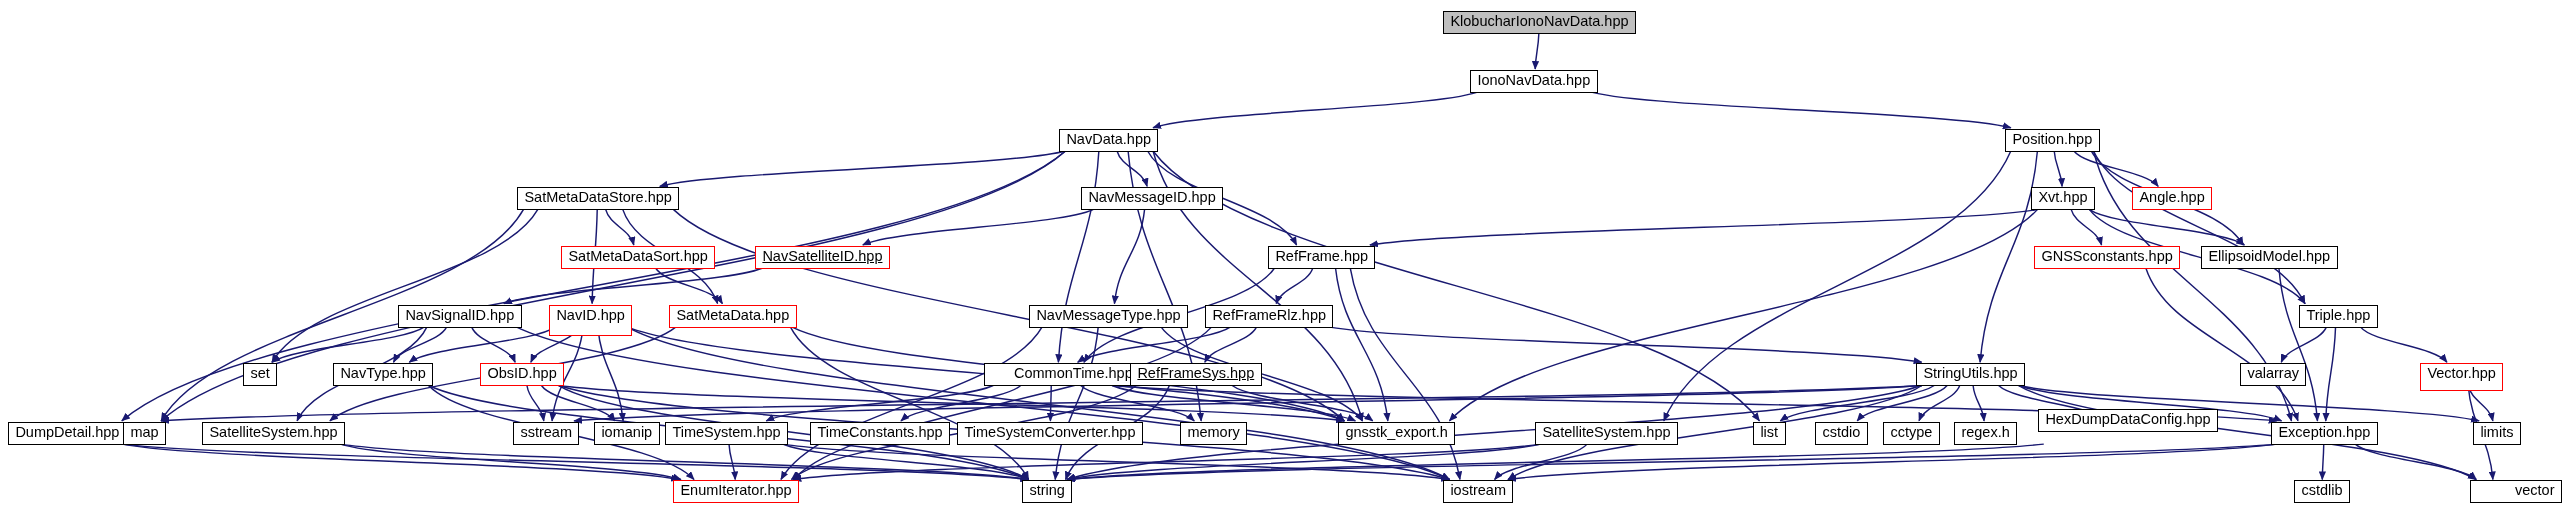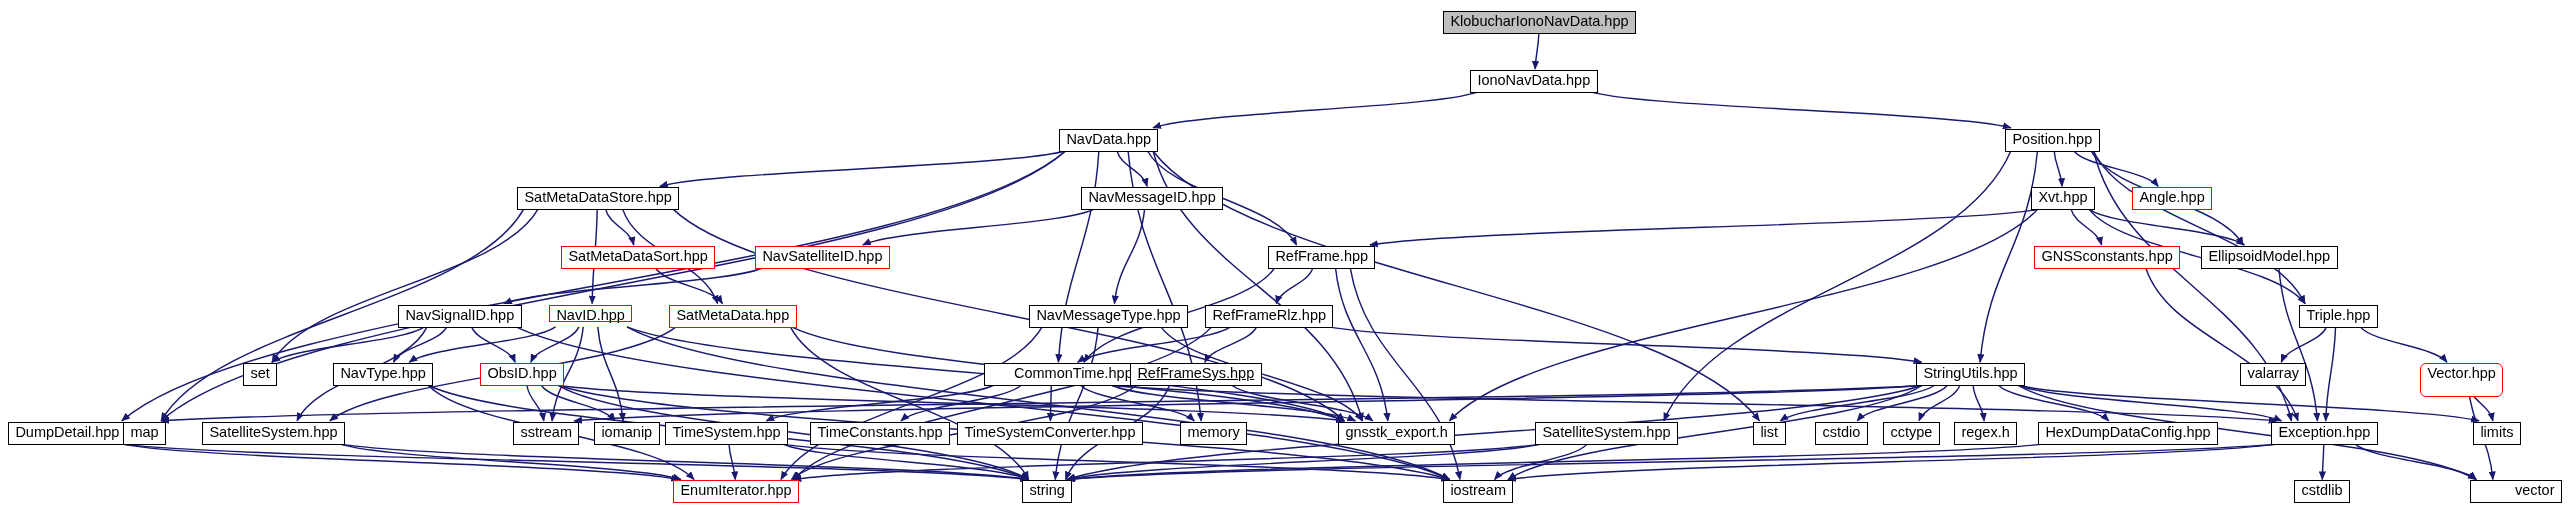--- a/index.html
+++ b/index.html
@@ -170,54 +170,54 @@
 
 <div class="node root" style="height: 22.5px; left: 1443px; top: 11.2px;">KlobucharIonoNavData.hpp</div>
     <div class="node" style="height: 22.5px; left: 1470px; top: 70px;">IonoNavData.hpp</div>
     <div class="node" style="height: 22.5px; left: 1059px; top: 129px;">NavData.hpp</div>
     <div class="node" style="height: 22.5px; left: 2005px; top: 129px;">Position.hpp</div>
     <div class="node" style="height: 22.5px; left: 517px; top: 187px;">SatMetaDataStore.hpp</div>
     <div class="node" style="height: 22.5px; left: 1081px; top: 187px;">NavMessageID.hpp</div>
     <div class="node" style="height: 22.5px; left: 2031px; top: 187px;">Xvt.hpp</div>
     <div class="node red" style="height: 22.5px; left: 2132px; top: 187px;">Angle.hpp</div>
     <div class="node red" style="height: 22.5px; left: 561px; top: 246px;">SatMetaDataSort.hpp</div>
-    <div class="node red" style="height: 22.5px; left: 755px; top: 246px;">NavSatelliteID.hpp</div>
+    <div class="node red" style="height: 22.5px; left: 755px; top: 246px; text-decoration: underline;">NavSatelliteID.hpp</div>
     <div class="node" style="height: 22.5px; left: 1268px; top: 246px;">RefFrame.hpp</div>
     <div class="node red" style="height: 22.5px; left: 2034px; top: 246px;">GNSSconstants.hpp</div>
     <div class="node" style="height: 22.5px; left: 2201px; top: 246px;">EllipsoidModel.hpp</div>
     <div class="node" style="height: 22.5px; left: 398px; top: 305px;">NavSignalID.hpp</div>
-    <div class="node red" style="height: 17px; left: 549px; top: 305px;">NavID.hpp</div>
+    <div class="node red" style="height: 31px; left: 549px; top: 305px;">NavID.hpp</div>
     <div class="node red" style="height: 22.5px; left: 669px; top: 305px;">SatMetaData.hpp</div>
     <div class="node" style="height: 22.5px; left: 1029px; top: 305px;">NavMessageType.hpp</div>
     <div class="node" style="height: 22.5px; left: 1205px; top: 305px;">RefFrameRlz.hpp</div>
     <div class="node" style="height: 22.5px; left: 2299px; top: 305px; text-align: right;">Triple.hpp</div>
     <div class="node" style="height: 22.5px; left: 243px; top: 363px;">set</div>
     <div class="node" style="height: 22.5px; left: 333px; top: 363px;">NavType.hpp</div>
     <div class="node red" style="height: 22.5px; left: 480px; top: 363px;">ObsID.hpp</div>
     <div class="node" style="height: 22.5px; left: 984px; top: 363px; padding-left: 29px;">CommonTime.hpp</div>
     <div class="node" style="height: 22.5px; left: 1130px; top: 363px; text-decoration: underline;">RefFrameSys.hpp</div>
     <div class="node" style="height: 22.5px; left: 1916px; top: 363px;">StringUtils.hpp</div>
     <div class="node" style="height: 22.5px; left: 2240px; top: 363px;">valarray</div>
-    <div class="node red" style="height: 34px; left: 2420px; top: 363px; border-radius: 6px;">Vector.hpp</div>
+    <div class="node red" style="height: 28px; left: 2420px; top: 363px;">Vector.hpp</div>
     <div class="node" style="height: 22.5px; left: 8px; top: 422px;">DumpDetail.hpp</div>
     <div class="node" style="height: 22.5px; left: 123px; top: 422px;">map</div>
     <div class="node" style="height: 22.5px; left: 202px; top: 422px;">SatelliteSystem.hpp</div>
     <div class="node" style="height: 22.5px; left: 513px; top: 422px;">sstream</div>
     <div class="node" style="height: 22.5px; left: 594px; top: 422px;">iomanip</div>
     <div class="node" style="height: 22.5px; left: 665px; top: 422px;">TimeSystem.hpp</div>
     <div class="node" style="height: 22.5px; left: 810px; top: 422px;">TimeConstants.hpp</div>
     <div class="node" style="height: 22.5px; left: 957px; top: 422px;">TimeSystemConverter.hpp</div>
     <div class="node" style="height: 22.5px; left: 1180px; top: 422px;">memory</div>
     <div class="node" style="height: 22.5px; left: 1338px; top: 422px;">gnsstk_export.h</div>
     <div class="node" style="height: 22.5px; left: 1535px; top: 422px;">SatelliteSystem.hpp</div>
     <div class="node" style="height: 22.5px; left: 1753px; top: 422px;">list</div>
     <div class="node" style="height: 22.5px; left: 1815px; top: 422px;">cstdio</div>
     <div class="node" style="height: 22.5px; left: 1883px; top: 422px;">cctype</div>
     <div class="node" style="height: 22.5px; left: 1954px; top: 422px;">regex.h</div>
-    <div class="node" style="height: 22.5px; left: 2038px; top: 422px;">HexDumpDataConfig.hpp</div>
+    <div class="node" style="height: 22.5px; left: 2038px; top: 409px;">HexDumpDataConfig.hpp</div>
     <div class="node" style="height: 22.5px; left: 2271px; top: 422px;">Exception.hpp</div>
     <div class="node" style="height: 22.5px; left: 2473px; top: 422px;">limits</div>
     <div class="node red" style="height: 22.5px; left: 673px; top: 480px;">EnumIterator.hpp</div>
     <div class="node" style="height: 22.5px; left: 1022px; top: 480px;">string</div>
     <div class="node" style="height: 22.5px; left: 1443px; top: 480px;">iostream</div>
     <div class="node" style="height: 22.5px; left: 2294px; top: 480px;">cstdlib</div>
     <div class="node" style="height: 22.5px; left: 2470px; top: 480px; padding-left: 44px;">vector</div>
   </div>
 
 

